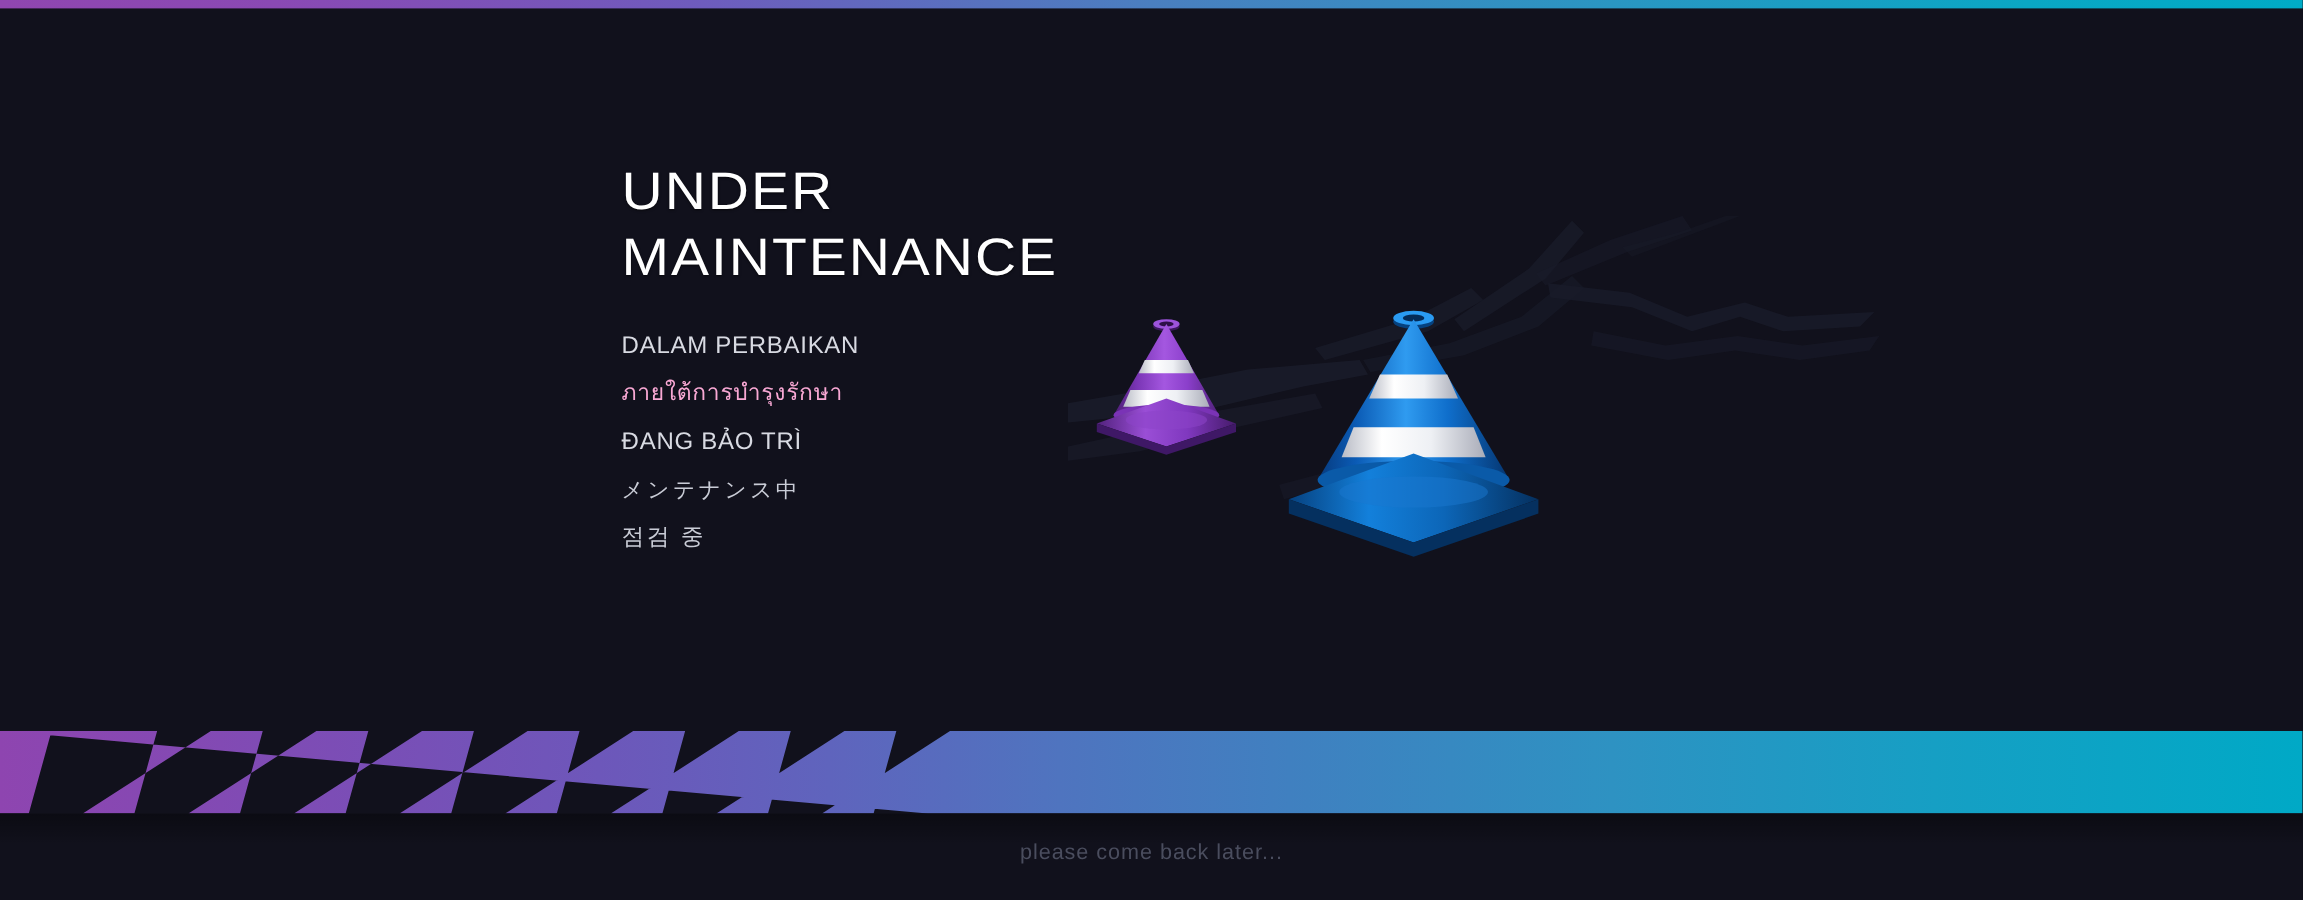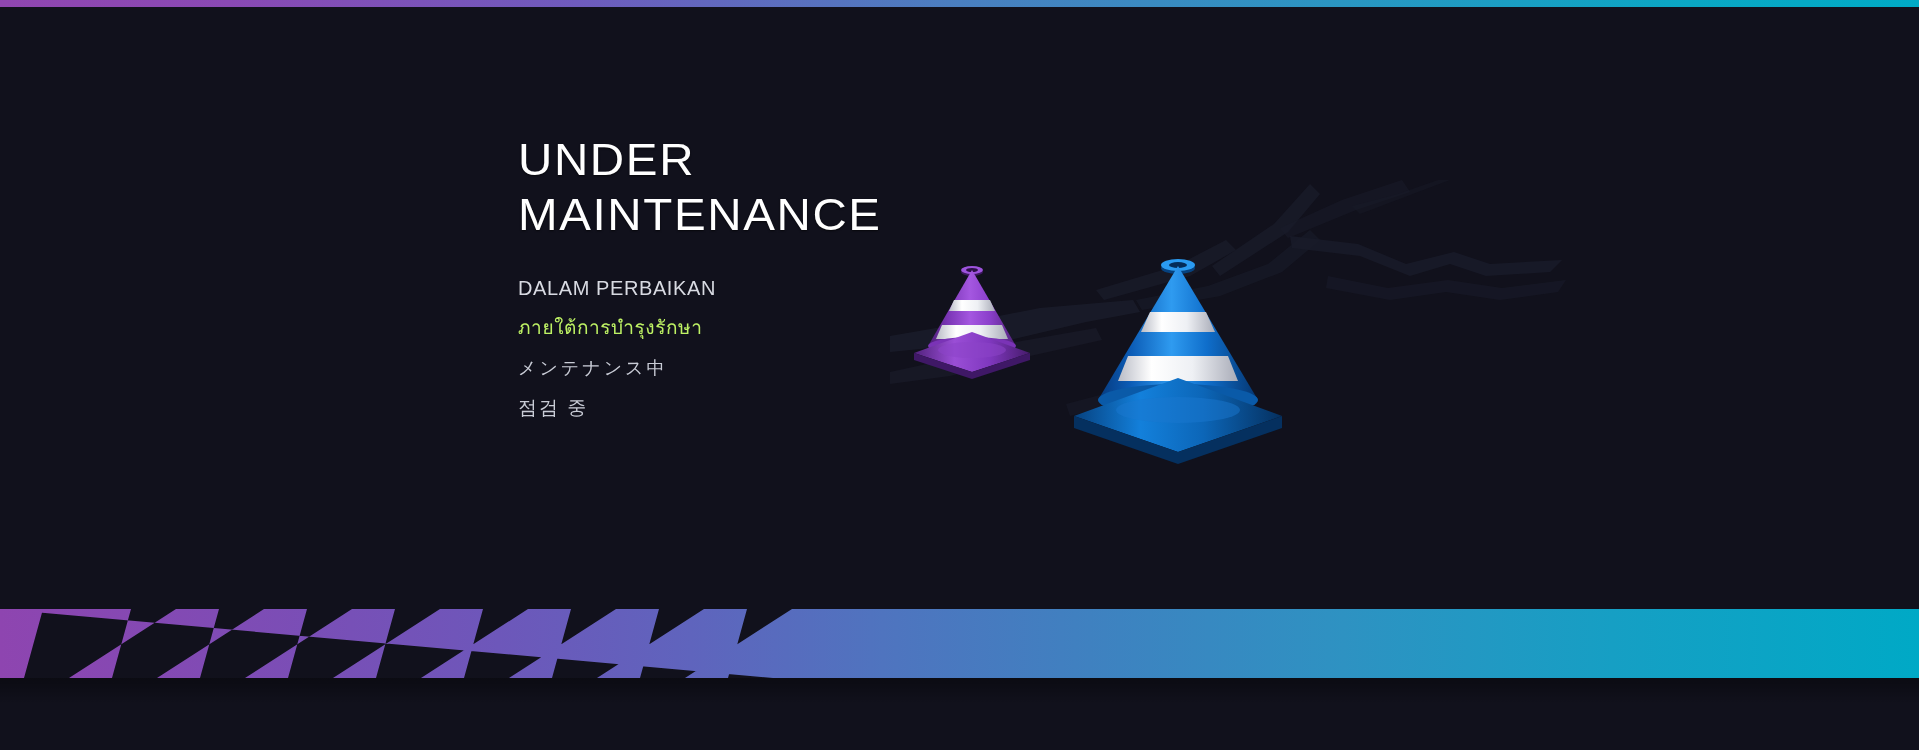--- a/index.html
+++ b/index.html
@@ -38,21 +38,21 @@
     display:flex; flex-direction:column;justify-content:space-between;
   }
   .lang {
     color:#d8dae2;
     font-size:20px;
     line-height:40px;
     letter-spacing:.6px;
     white-space:nowrap;
   }
   .lang.cjk-bold { color:#ffffff; font-weight:700; font-size:19px; letter-spacing:1px; }
-  .lang.thai { font-size:19px; color:#bef264; }
+  .lang.thai { font-size:19px; color:#f9a8d4; }
   .lang.kr { color:#c9ccd6; letter-spacing:2px; font-size:19px; }
   .lang.jp { color:#c9ccd6; letter-spacing:3px; font-size:18px; }
 
   
   .scene { position:absolute; left:890px; top:180px; width:680px; height:330px; }
   .scene svg { display:block; }
 
   
   .band {
     position:absolute; left:0; top:609px; width:1919px; height:69px;
@@ -99,20 +99,21 @@
 <div class="page">
 
   <div class="topbar"></div>
 
   <div class="headline">UNDER
 MAINTENANCE</div>
 
   <div class="langs">
     <div class="lang">DALAM PERBAIKAN</div>
     <div class="lang thai">ภายใต้การบำรุงรักษา</div>
+    <div class="lang">ĐANG BẢO TRÌ</div>
     <div class="lang jp">メンテナンス中</div>
     <div class="lang kr">점검 중</div>
   </div>
 
   <div class="scene">
     <svg width="680" height="330" viewBox="0 0 680 330" xmlns="http://www.w3.org/2000/svg">
       <defs>
         <linearGradient id="pconeG" x1="0" y1="0" x2="1" y2="0">
           <stop offset="0%" stop-color="#4b1d73"></stop>
           <stop offset="22%" stop-color="#7a35b5"></stop>
@@ -186,14 +187,15 @@
         <ellipse cx="288" cy="230" rx="62" ry="13" fill="#1a78cf" opacity=".5"></ellipse>
       </g>
     </svg>
   </div>
 
   <div class="band">
     <div class="band-solid"></div>
   </div>
   <div class="band-shadow"></div>
 
+  <div class="footer">please come back later...</div>
 
 </div>
 
 </body></html>

